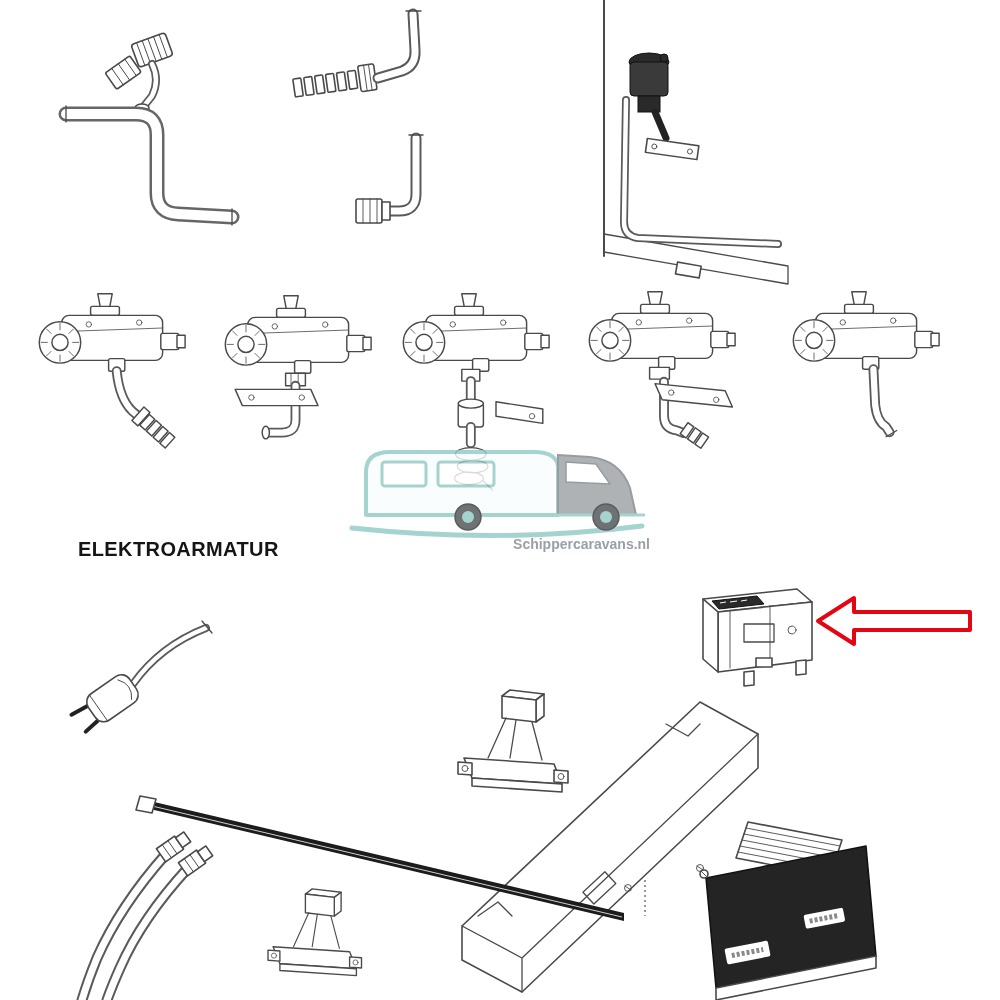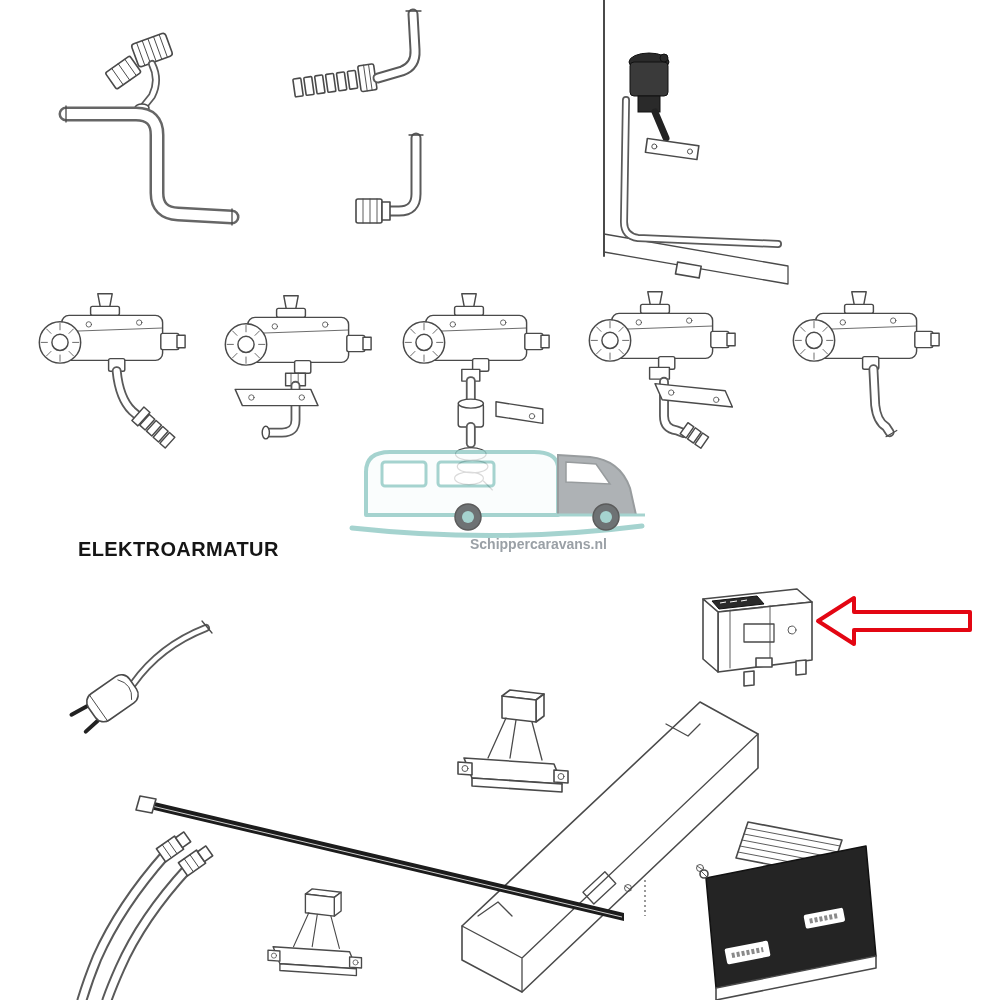--- a/index.html
+++ b/index.html
@@ -11,21 +11,21 @@
   .thin{stroke-width:0.9;}
   .to {fill:none;stroke:#5a5a5a;stroke-width:11;stroke-linecap:round;stroke-linejoin:round;}
   .ti {fill:none;stroke:#ffffff;stroke-width:7;stroke-linecap:round;stroke-linejoin:round;}
   .to2{fill:none;stroke:#666666;stroke-width:15;stroke-linecap:round;stroke-linejoin:round;}
   .ti2{fill:none;stroke:#ffffff;stroke-width:10;stroke-linecap:round;stroke-linejoin:round;}
   .to3{fill:none;stroke:#5a5a5a;stroke-width:8;stroke-linecap:round;stroke-linejoin:round;}
   .ti3{fill:none;stroke:#ffffff;stroke-width:4.5;stroke-linecap:round;stroke-linejoin:round;}
   .dark{fill:#2a2a2a;stroke:#111111;stroke-width:1;}
   .headings{position:absolute;left:58px;top:538px;font-size:20px;font-weight:bold;
             color:#151515;letter-spacing:.4px;line-height:23px;margin-left:20px;}
-  .wm-text{position:absolute;left:470px;top:536px;width:180px;text-align:left;
+  .wm-text{position:absolute;left:470px;top:536px;width:180px;text-align:right;
            font-size:14px;font-weight:600;color:#9aa0a6;}
 </style>
 </head>
 <body>
 
 <div class="page">
 
 <svg width="1000" height="1000" viewBox="0 0 1000 1000">
   <defs>
     <g id="valve">

